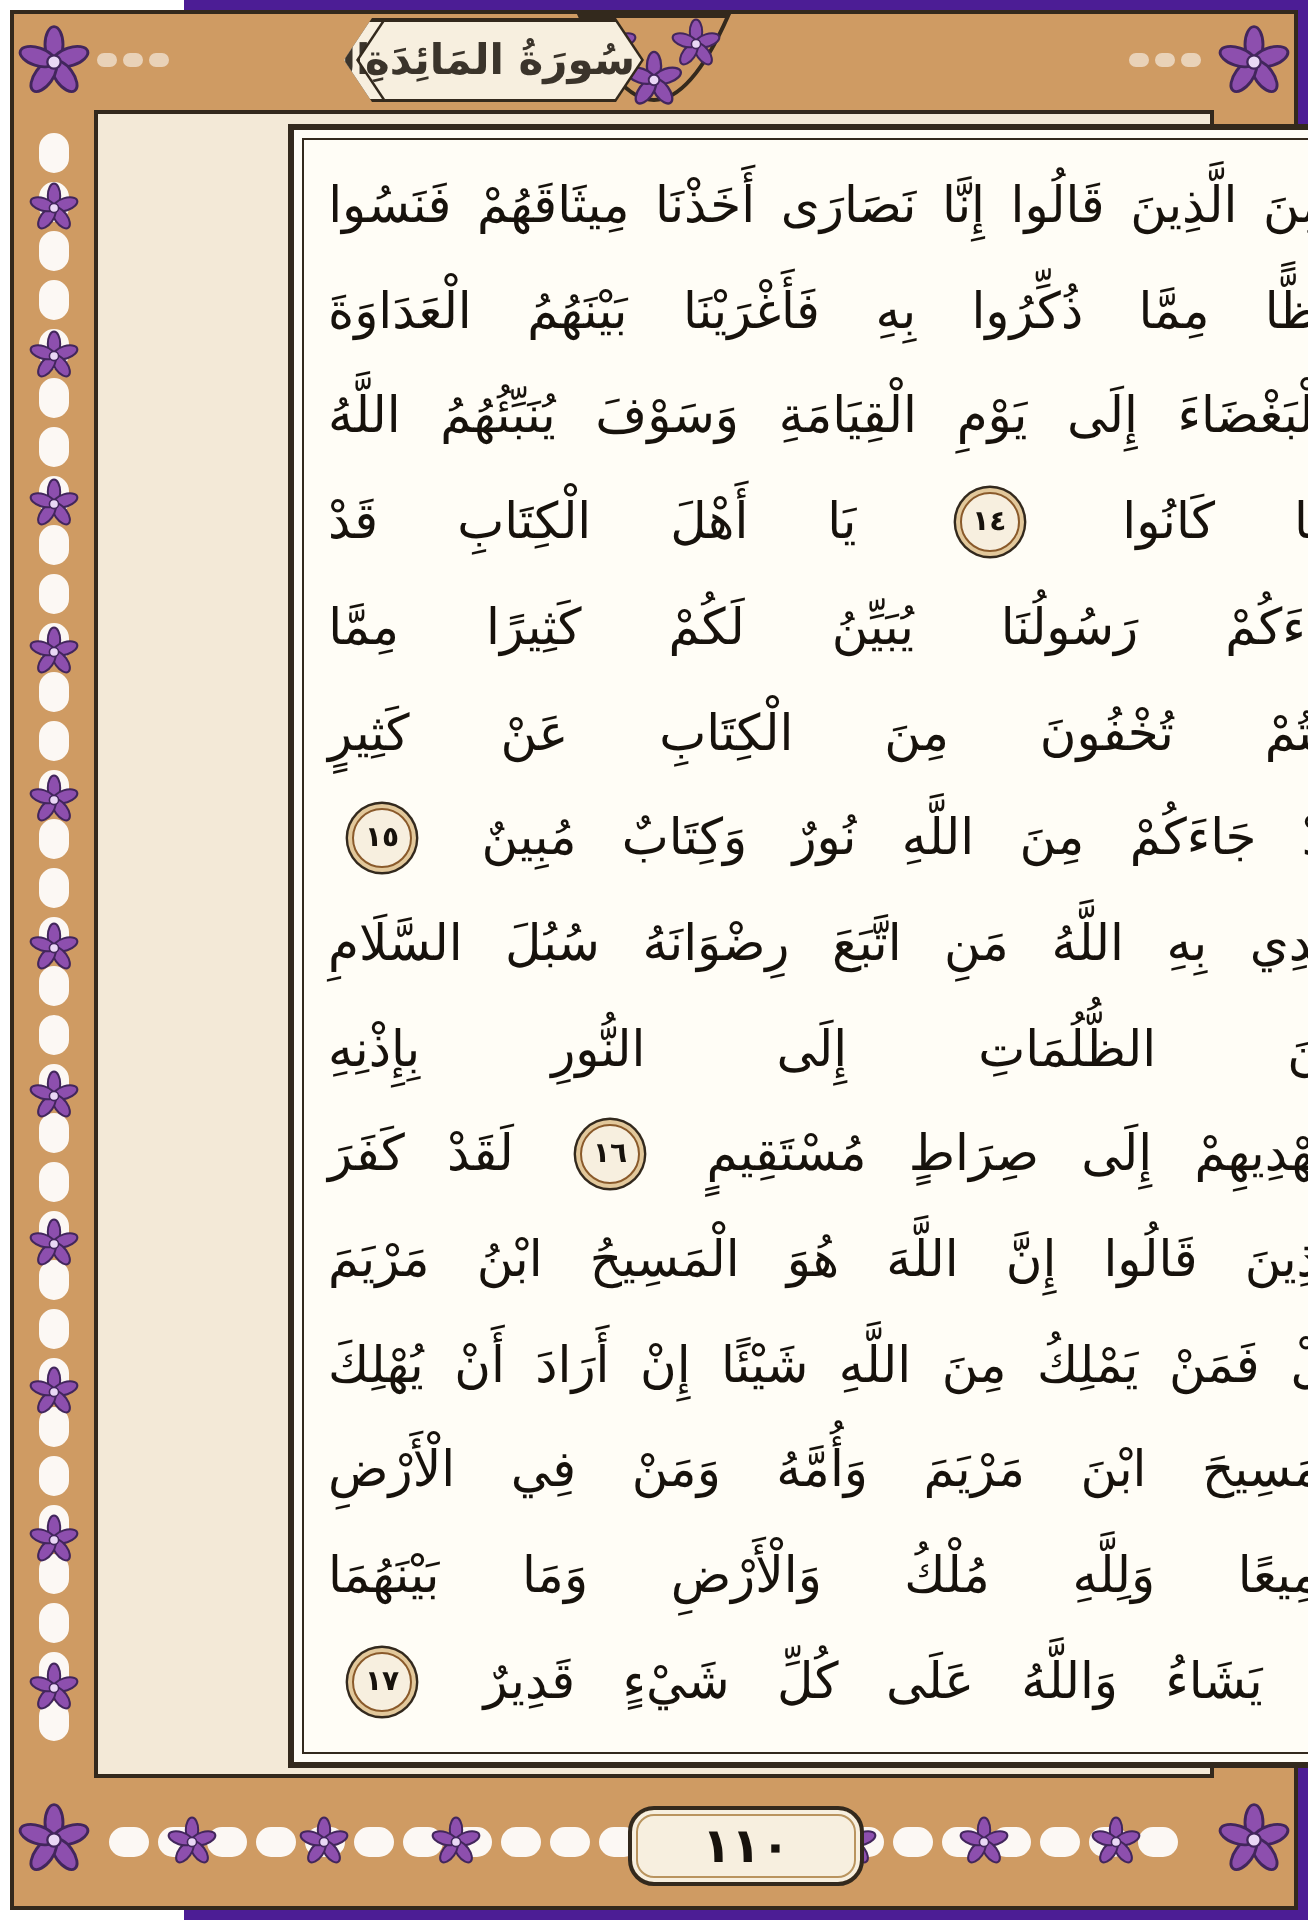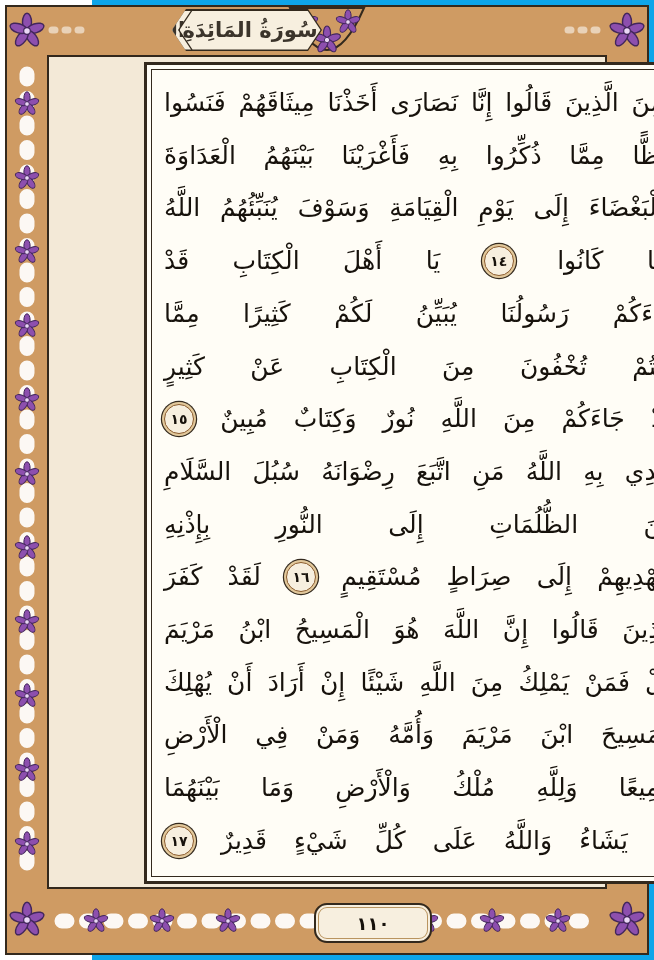--- a/index.html
+++ b/index.html
@@ -14,21 +14,21 @@
     --outline:#33291d;
     --header-ink:#3b342b;
   }
   *{margin:0;padding:0;box-sizing:border-box;}
   html,body{background:#ffffff;}
   body{
     width:654px;height:960px;
     font-family:"DejaVu Sans",sans-serif;
     position:relative;overflow:hidden;
   }
-  .page{position:absolute;inset:0;width:562px;height:960px;background:#0ea5e9;}
+  .page{position:absolute;inset:0;width:562px;height:960px;background:#4c1d95;}
 
   
   svg.frame{position:absolute;inset:0;display:block;}
   .cream-field{fill:var(--cream);stroke:var(--outline);stroke-width:2;}
   .tan-band{fill:var(--tan);stroke:var(--outline);stroke-width:2;fill-rule:evenodd;}
   .band-inner-line{fill:none;stroke:var(--outline);stroke-width:1.6;}
   .chain{stroke:#ffffff;stroke-width:15;stroke-dasharray:5 19.5;stroke-linecap:round;opacity:.93;fill:none;}
   .chain-thin{stroke:#ffffff;stroke-width:7;stroke-dasharray:3 10;stroke-linecap:round;opacity:.55;fill:none;}
   .petal{fill:var(--purple);stroke:var(--purple-dark);stroke-width:1;}
   .flower-heart{fill:#e9d7f5;stroke:var(--purple-dark);stroke-width:.8;}
@@ -74,33 +74,33 @@
   }
   .qline .qword{display:inline-block;}
   .verse-badge{
     flex:0 0 auto;
     width:30px;height:30px;border-radius:50%;
     background:var(--cream-light);
     border:1px solid #8a5a2b;
     box-shadow:0 0 0 2px #e2c89b,0 0 0 3.2px var(--outline);
     display:inline-flex;align-items:center;justify-content:center;
     font-size:14px;font-weight:bold;color:var(--ink);
-    margin:0 0;line-height:1;
+    margin:0 12px;line-height:1;
   }
 
   
   .page-number-cartouche{
     position:absolute;left:50%;transform:translateX(-50%);
     top:903px;width:118px;height:40px;
     background:var(--cream-light);
     border:2px solid var(--outline);
     border-radius:13px;
     box-shadow:inset 0 0 0 2px var(--cream-light),inset 0 0 0 3px #b9945f;
     display:flex;align-items:center;justify-content:center;
-    font-size:18px;font-weight:bold;color:var(--ink);
+    font-size:24px;font-weight:bold;color:var(--ink);
     letter-spacing:5px;
   }
 </style>
 </head>
 <body>
 
 <div class="page">
 
   <svg class="frame" width="654" height="960" viewBox="0 0 654 960">
     <defs>

